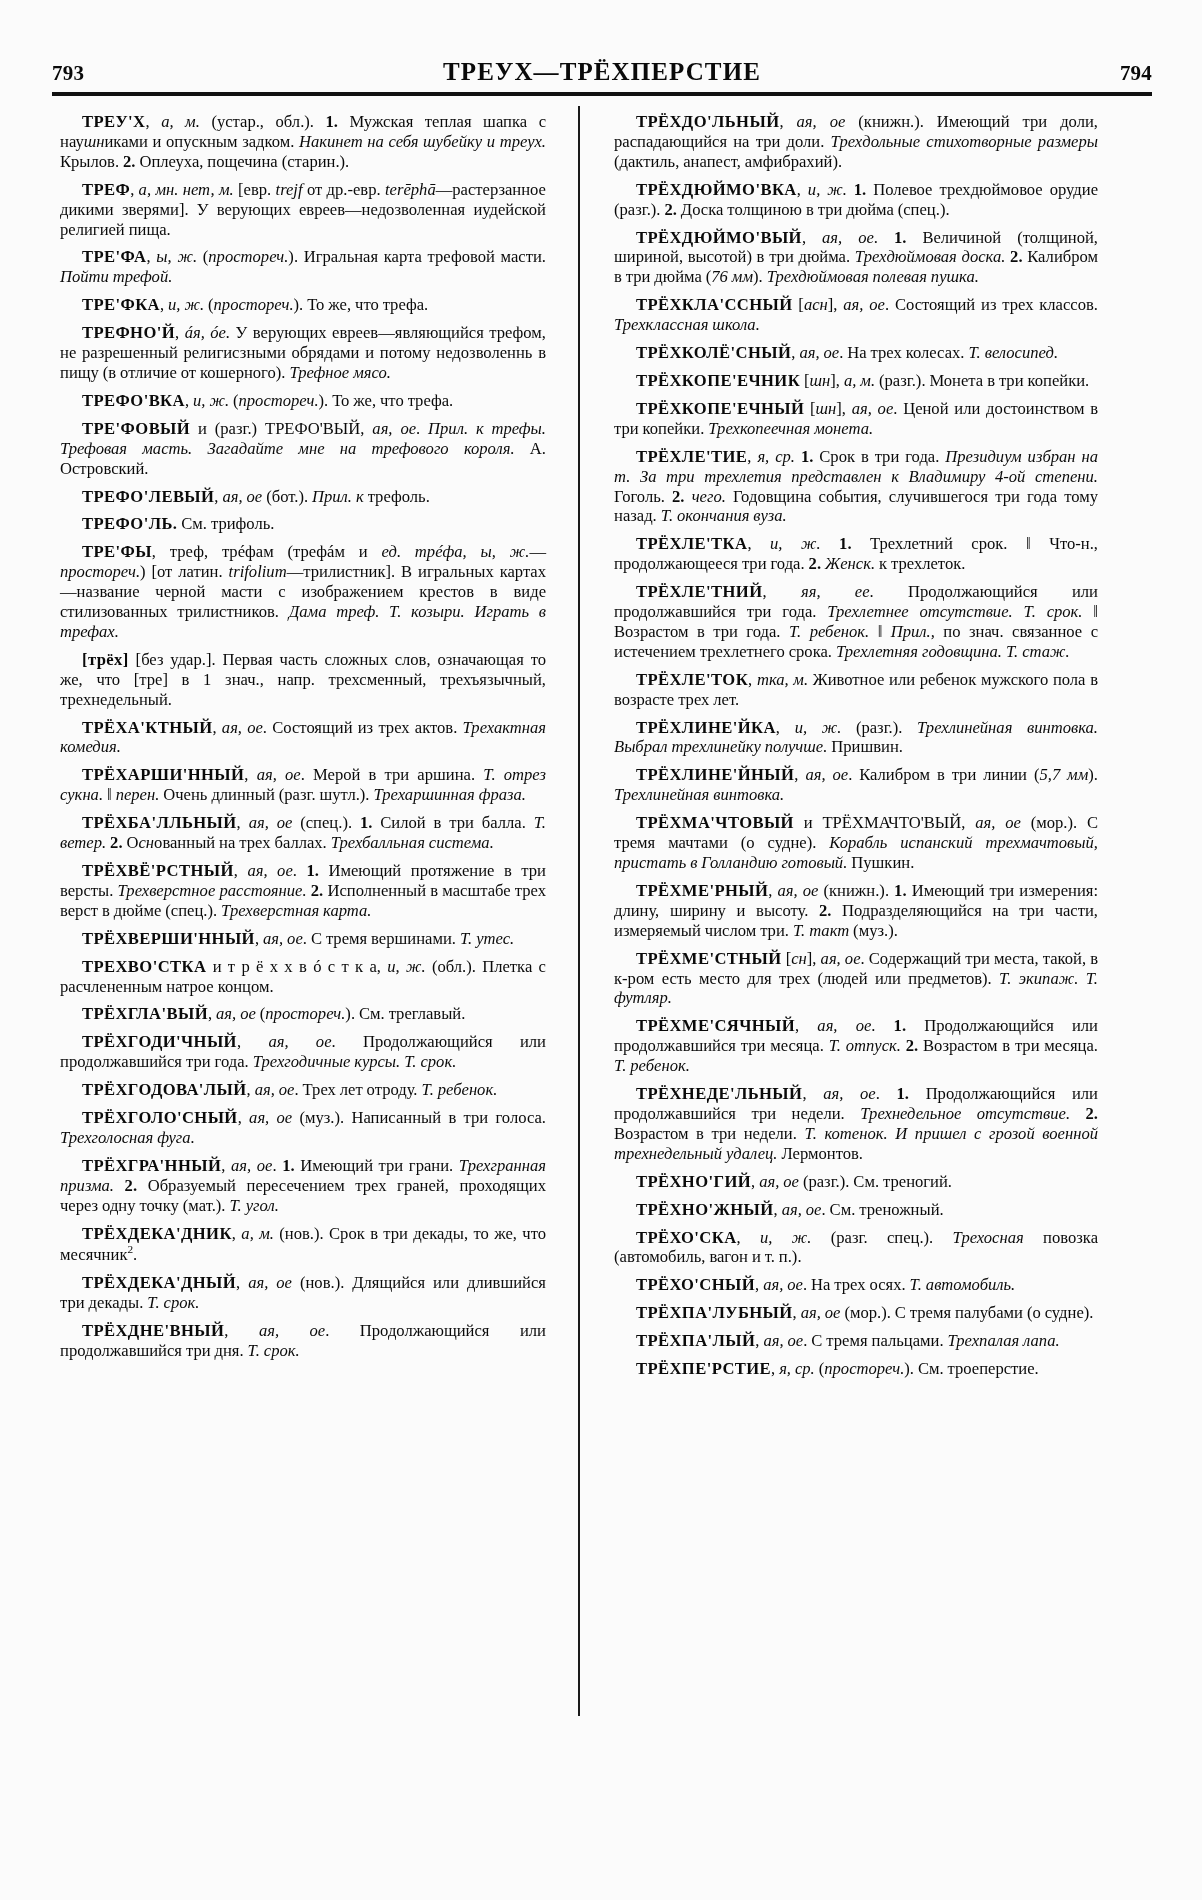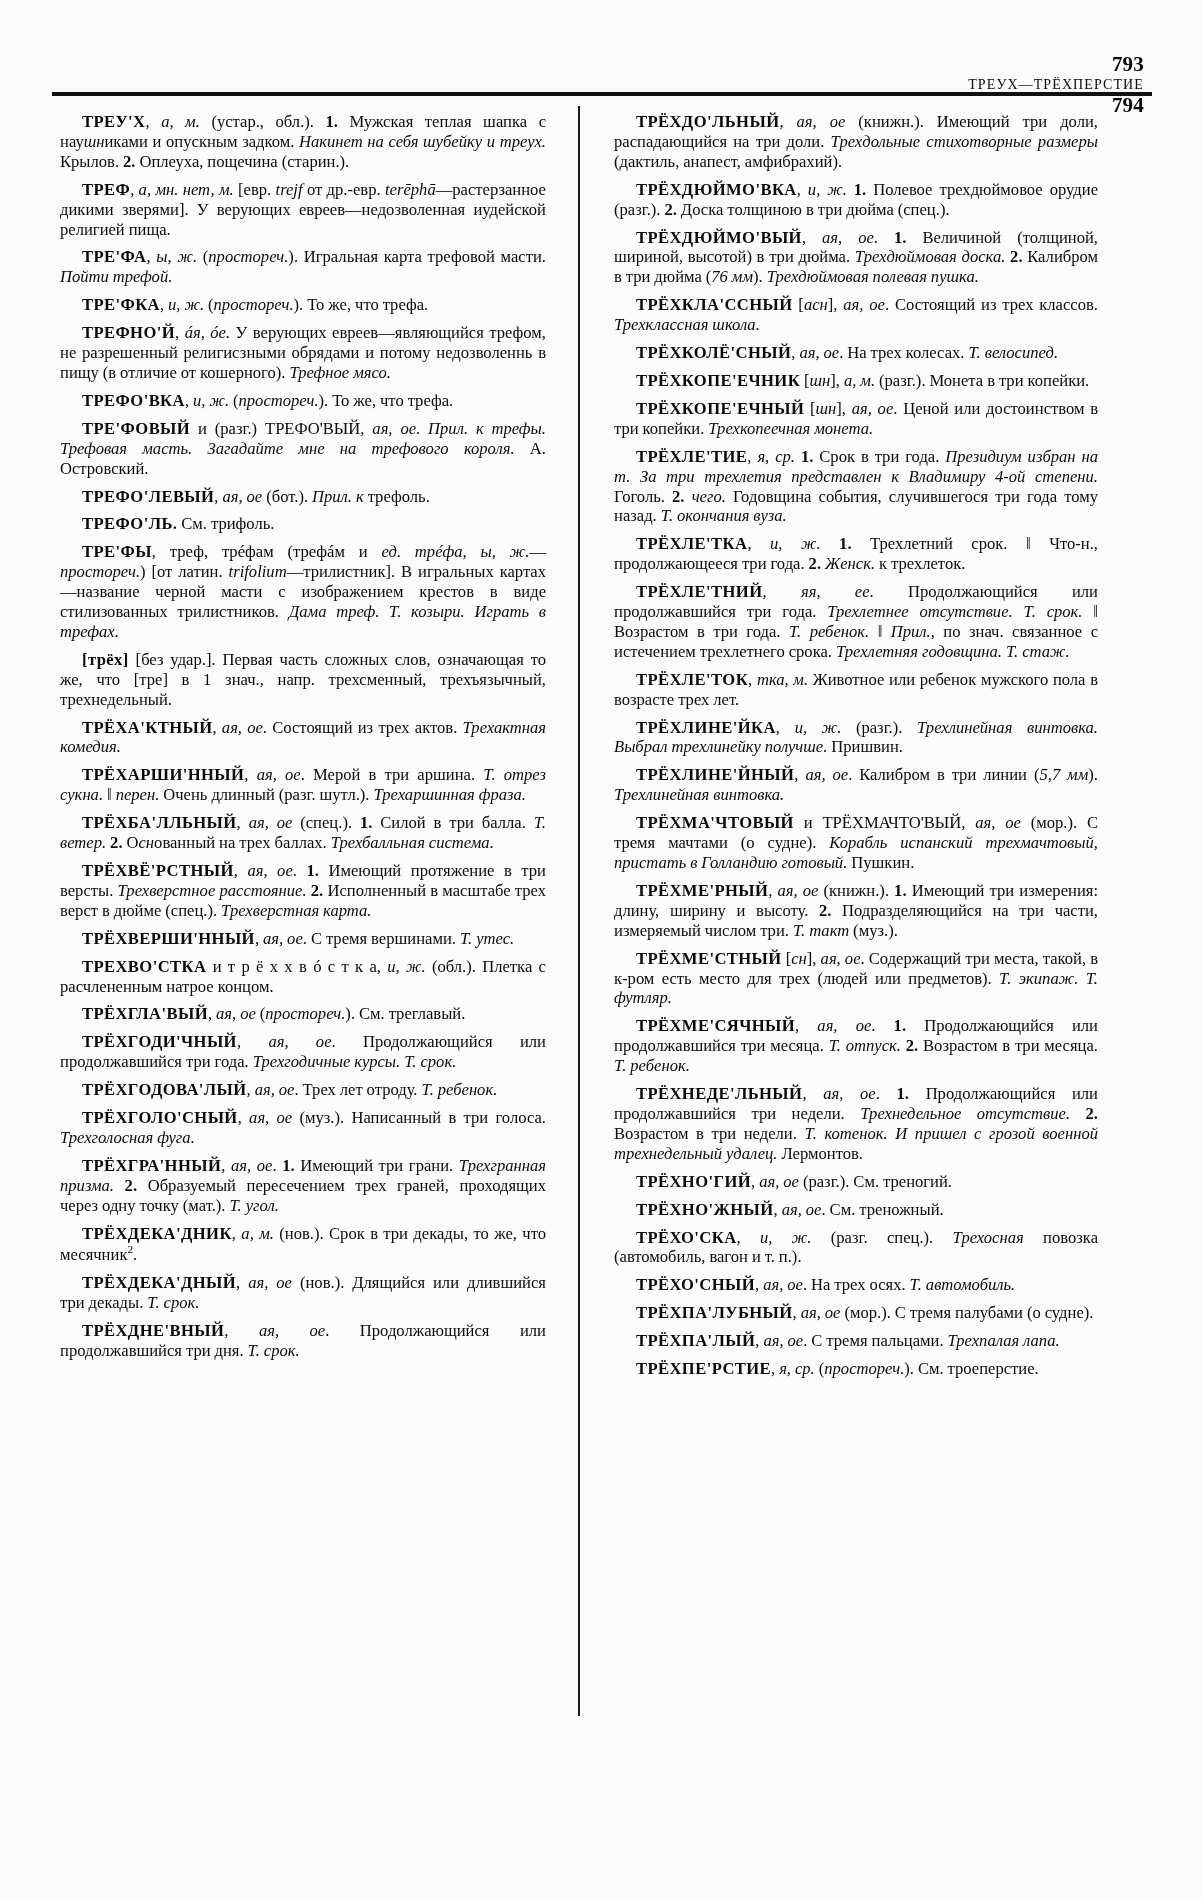--- a/index.html
+++ b/index.html
@@ -19,40 +19,39 @@
   .page {
     position: absolute;
     left: 0; top: 0;
     width: 1202px;
     height: 1900px;
     background: #fbfbfb;
   }
   
   .header {
     position: absolute;
-    left: 44px;
+    left: 52px;
     top: 52px;
     width: 1100px;
     height: 34px;
     display: flex;
     align-items: flex-end;
     justify-content: flex-start;
     font-weight: bold;
     letter-spacing: 0.2px;
-    flex-direction: column;
   }
   .folio {
     font-size: 21px;
     font-family: "Liberation Serif", serif;
     font-weight: bold;
   }
   .runhead {
-    font-size: 14px;
+    font-size: 25px;
     letter-spacing: 1.1px;
-    font-weight: normal;
+    font-weight: bold;
     text-align: center;
     flex: 1;
   }
   .rule {
     position: absolute;
     left: 52px;
     top: 92px;
     width: 1100px;
     height: 4px;
     background: #111;

